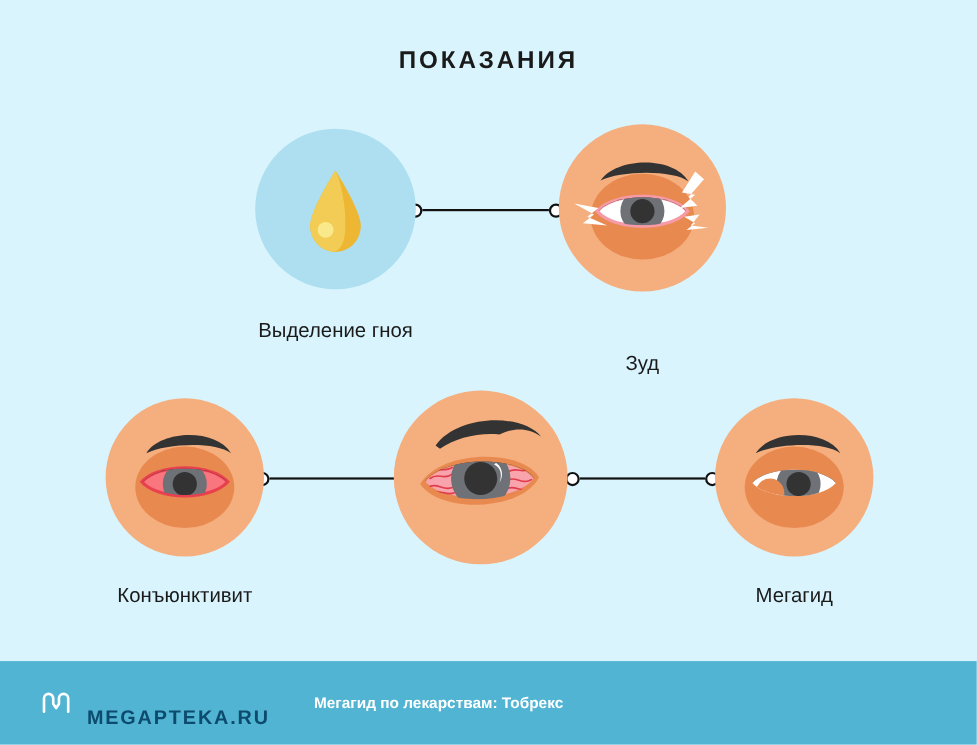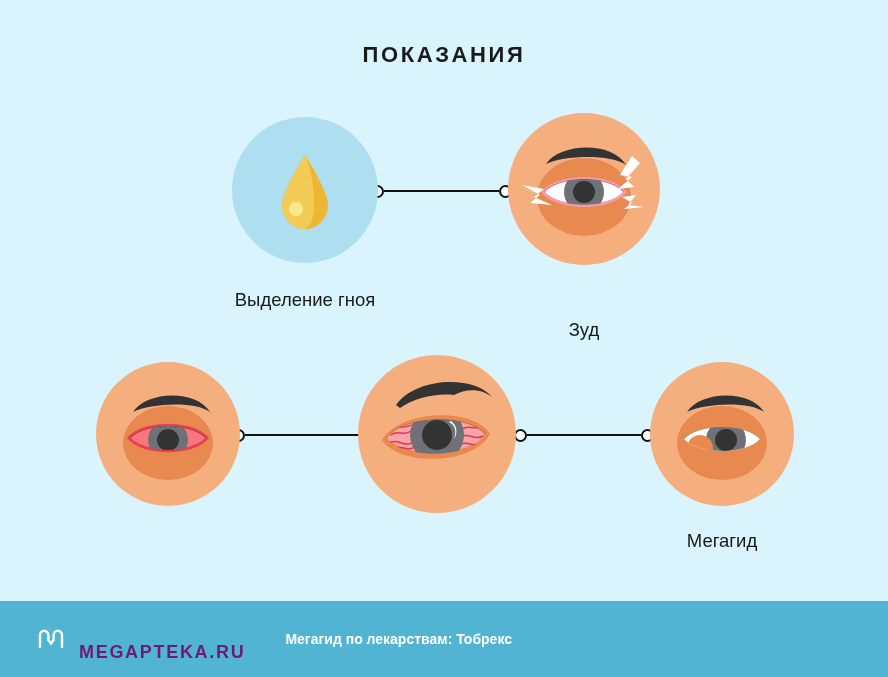--- a/index.html
+++ b/index.html
@@ -148,21 +148,21 @@
     align-items: center;
   }
   #footer-logo-mark {
     margin-left: 36px;
     width: 30px;
     height: 30px;
     flex: 0 0 auto;
   }
   #footer-brand {
     margin-left: 13px;
-    color: #701a75;
+    color: #0c4a6e;
     font-size: 18px;
     font-weight: bold;
     letter-spacing: 1.7px;
     margin-top: 26px;
   }
   #footer-tagline {
     margin-left: 40px;
     color: #FFFFFF;
     font-size: 14px;
     font-weight: bold;
@@ -258,20 +258,21 @@
             <circle cx="72" cy="78" r="20" fill="#6E7175"></circle>
             <circle cx="72" cy="78" r="11" fill="#333333"></circle>
 
             <path d="M34 76 C48 60 96 60 110 76 L110 52 L34 52 Z" fill="#333333"></path>
           </g>
 
           <path d="M37 50 C50 29 100 27 114 50 C100 39 55 41 37 50 Z" fill="#333333"></path>
         </g>
       </svg>
     </div>
+    <div class="node-label">Конъюнктивит</div>
   </div>
 
   <div class="node" id="node-redness">
     <div class="node-circle">
       <svg width="158" height="158" viewBox="0 0 158 158">
         <defs>
           <clipPath id="clip-red">
             <circle cx="79" cy="79" r="79"></circle>
           </clipPath>
           <clipPath id="clip-red-eye">

